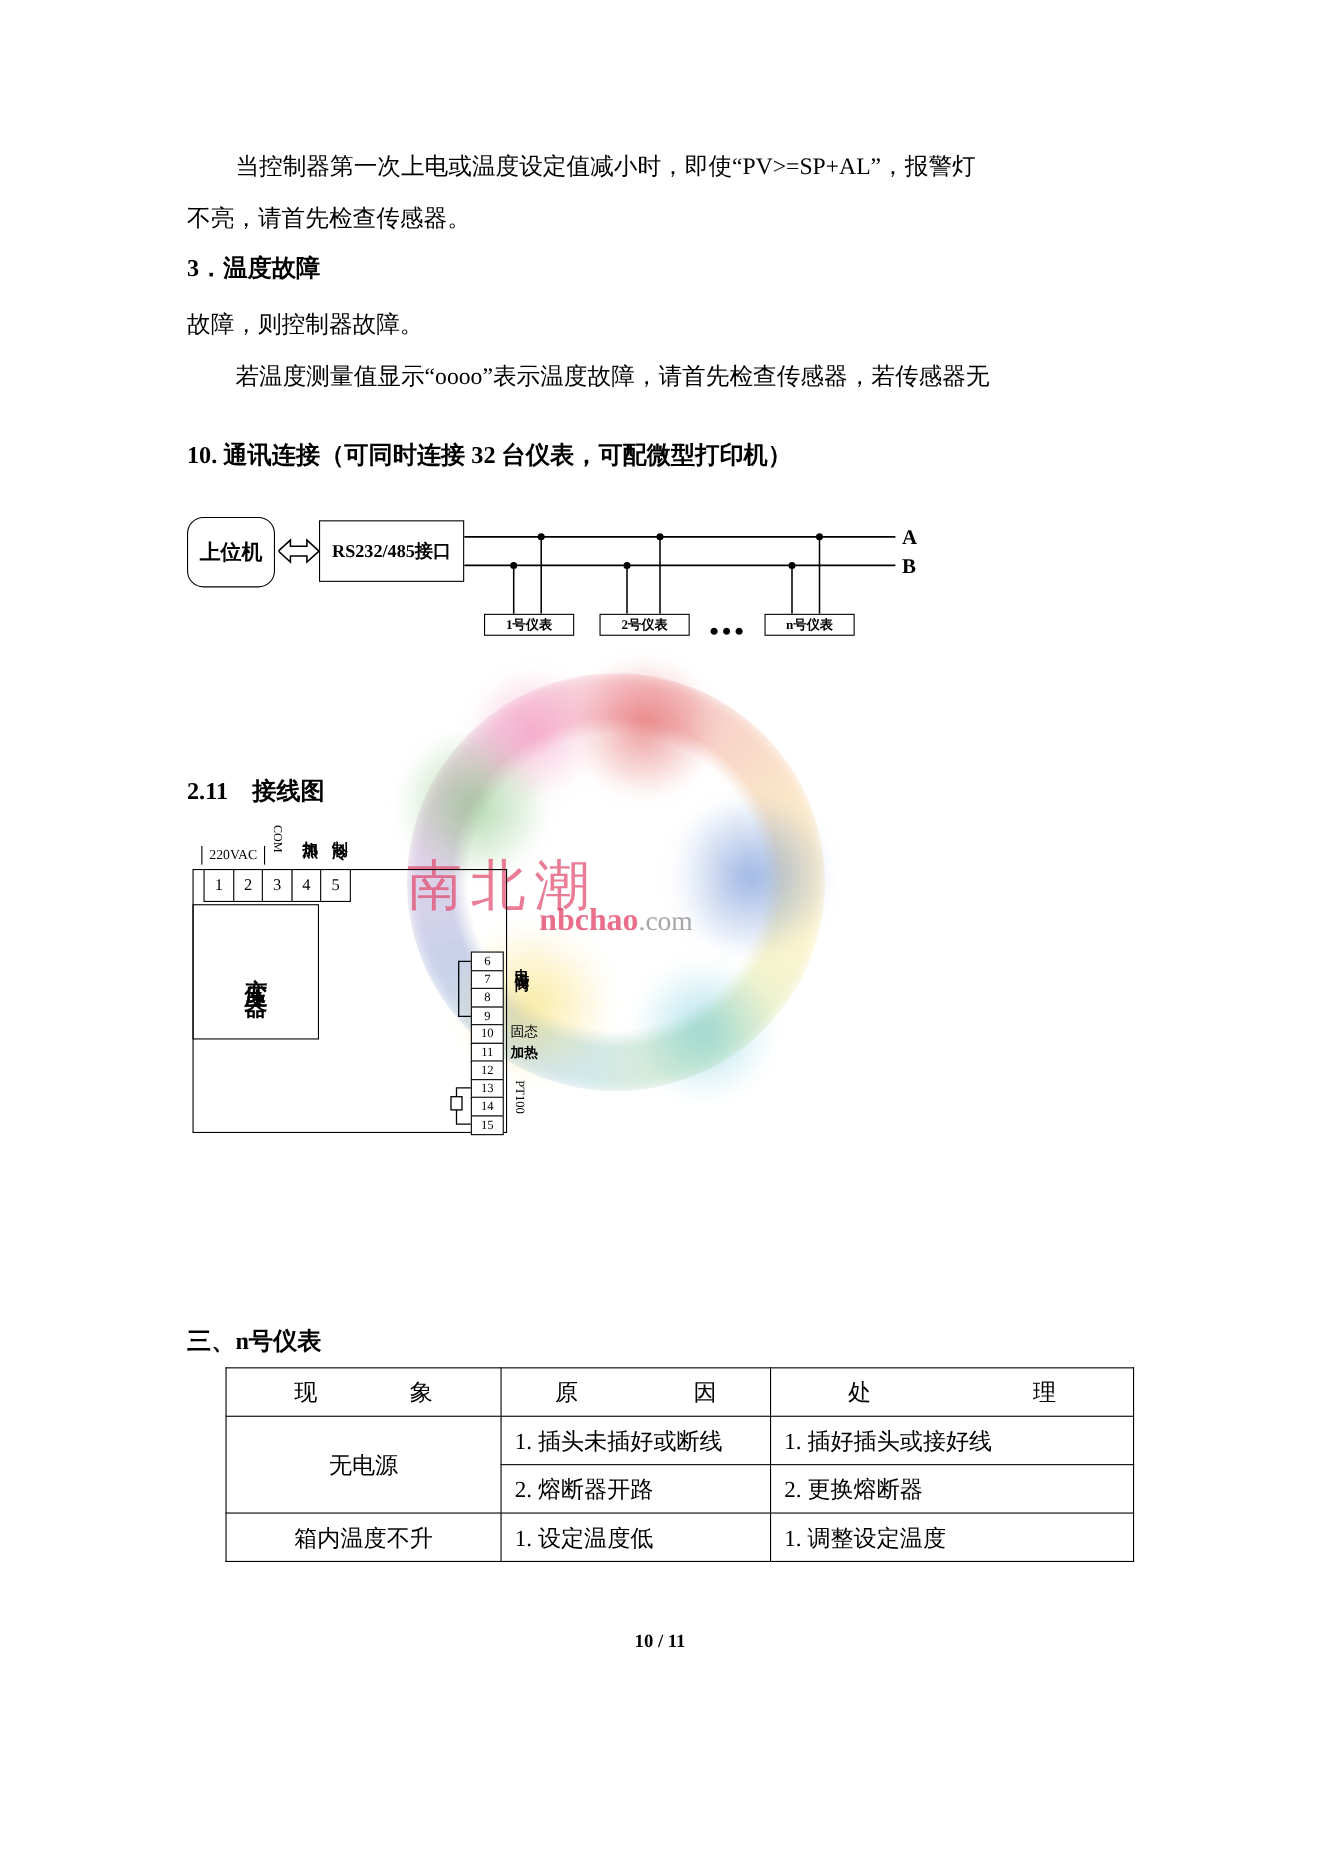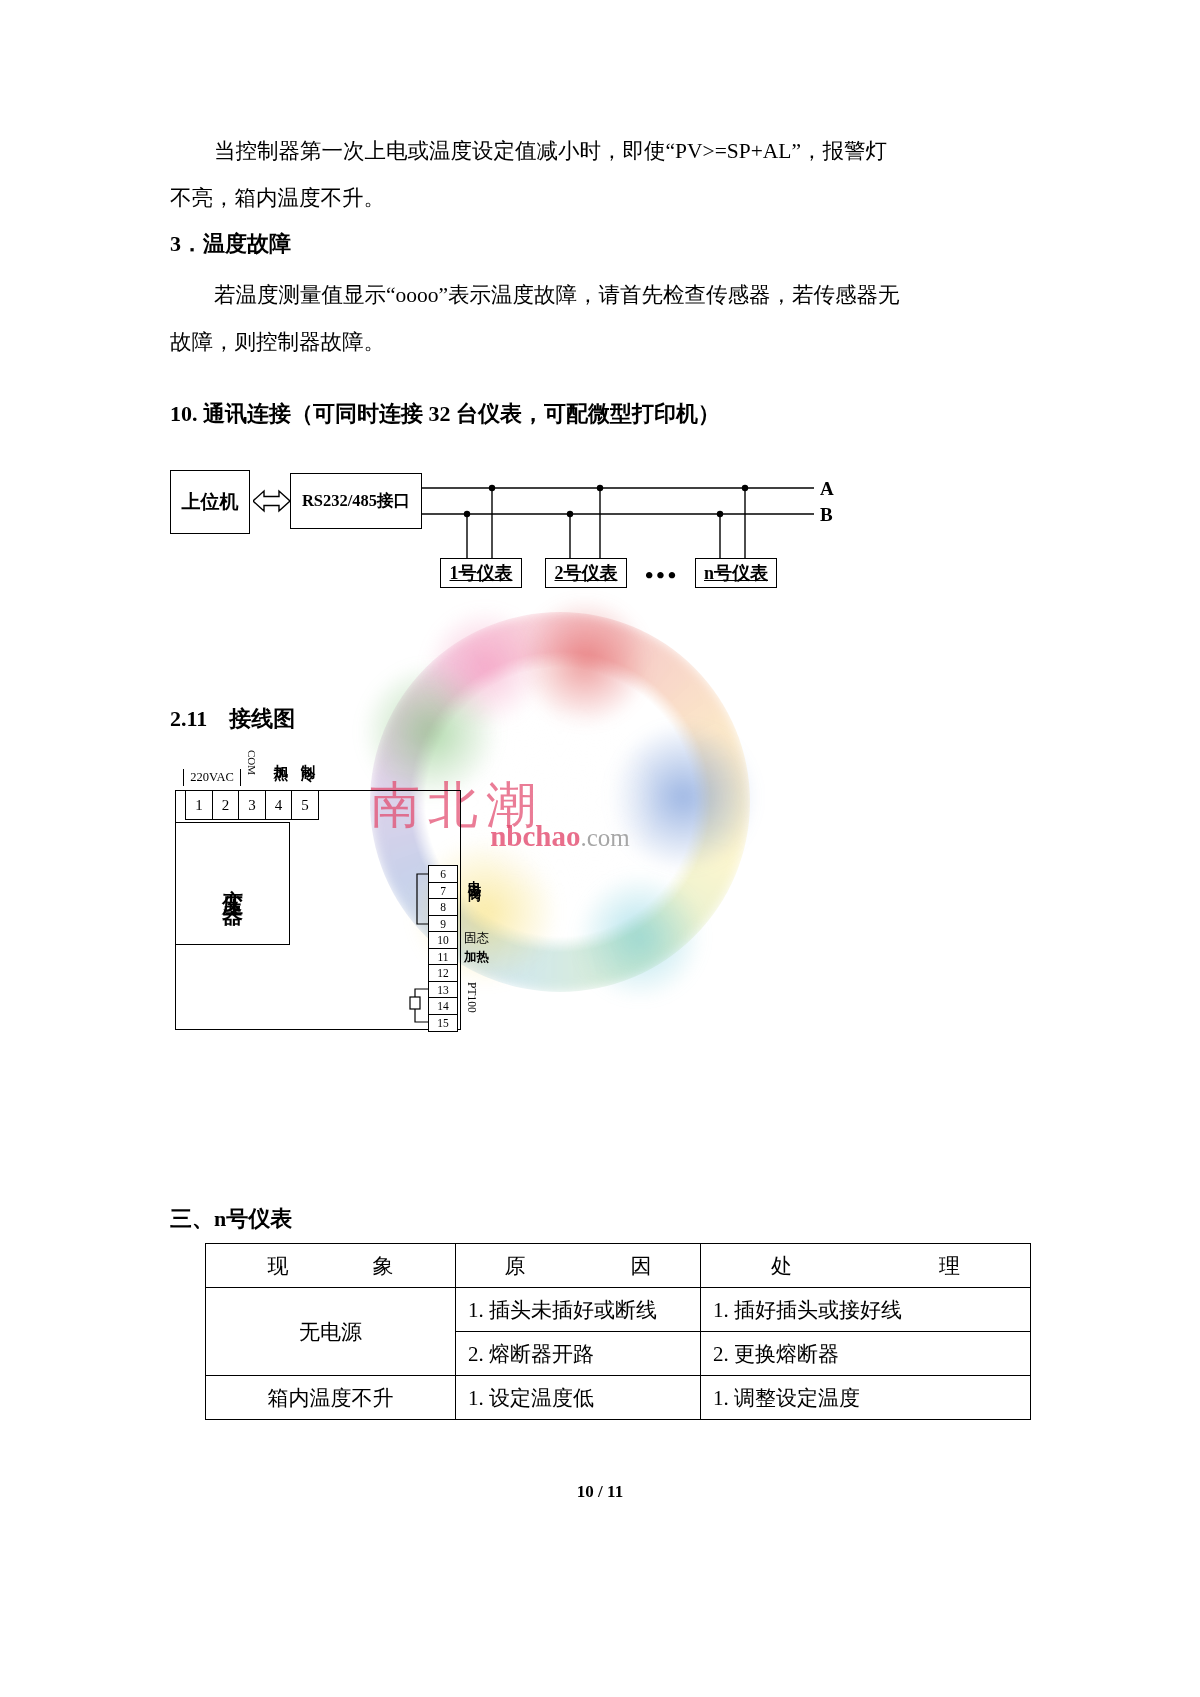--- a/index.html
+++ b/index.html
@@ -18,21 +18,21 @@
   .para .indent { text-indent: 44px; }
   .heading { position: absolute; font-weight: bold; font-size: 22px; white-space: nowrap; }
 
   
   .comm { position: absolute; width: 690px; height: 135px; }
   .dbox {
     position: absolute; border: 1.6px solid #000;
     display: flex; align-items: center; justify-content: center;
     font-weight: bold; background: #fff;
   }
-  .meter { width: 82px; height: 30px; font-size: 18px; text-decoration: underline; }
+  .meter { width: 82px; height: 20px; font-size: 12px; }
   .ellipsis {
     position: absolute; left: 462px; top: 94px; width: 60px;
     text-align: center; font-size: 24px; font-weight: bold; letter-spacing: 3px;
   }
   .abs-svg { position: absolute; }
 
   
   .watermark { position: absolute; left: 370px; top: 612px; width: 380px; height: 380px; z-index: 1; pointer-events: none; }
   .wm-ring {
     position: absolute; inset: 0; border-radius: 50%;
@@ -100,34 +100,34 @@
 
   .footer { position: absolute; left: 0; top: 1482px; width: 100%; text-align: center; font-size: 17px; font-weight: bold; }
 </style>
 </head>
 <body>
 
 <div class="page">
 
   <div class="para" style="left:170px; top:128px;">
     <div class="line indent">当控制器第一次上电或温度设定值减小时，即使“PV&gt;=SP+AL”，报警灯</div>
-    <div class="line">不亮，箱内温度不升。</div>
+    <div class="line">不亮，请首先检查传感器。</div>
   </div>
 
   <div class="heading" style="left:170px; top:229px;">3．温度故障</div>
 
   <div class="para" style="left:170px; top:272px;">
+    <div class="line">故障，则控制器故障。</div>
     <div class="line indent">若温度测量值显示“oooo”表示温度故障，请首先检查传感器，若传感器无</div>
-    <div class="line">故障，则控制器故障。</div>
   </div>
 
   <div class="heading" style="left:170px; top:399px;">10. 通讯连接（可同时连接 32 台仪表，可配微型打印机）</div>
 
   <div class="comm" style="left:170px; top:468px;">
-    <div class="dbox" style="left:0; top:2px; width:80px; height:64px; font-size:19px;">上位机</div>
+    <div class="dbox" style="left:0; top:2px; width:80px; height:64px; font-size:19px;border-radius:15px;">上位机</div>
 
     <svg class="abs-svg" style="left:83px; top:18px;" width="37" height="30">
       <polygon points="0,15 11,5 11,10.5 26,10.5 26,5 37,15 26,25 26,19.5 11,19.5 11,25" fill="#ffffff" stroke="#000" stroke-width="1.4"></polygon>
     </svg>
 
     <div class="dbox" style="left:120px; top:5px; width:132px; height:56px; font-size:16.5px;">RS232/485接口</div>
 
     <svg class="abs-svg" style="left:252px; top:0;" width="438" height="135">
       <line x1="0" y1="20" x2="392" y2="20" stroke="#000" stroke-width="1.6"></line>
       <line x1="0" y1="46" x2="392" y2="46" stroke="#000" stroke-width="1.6"></line>

